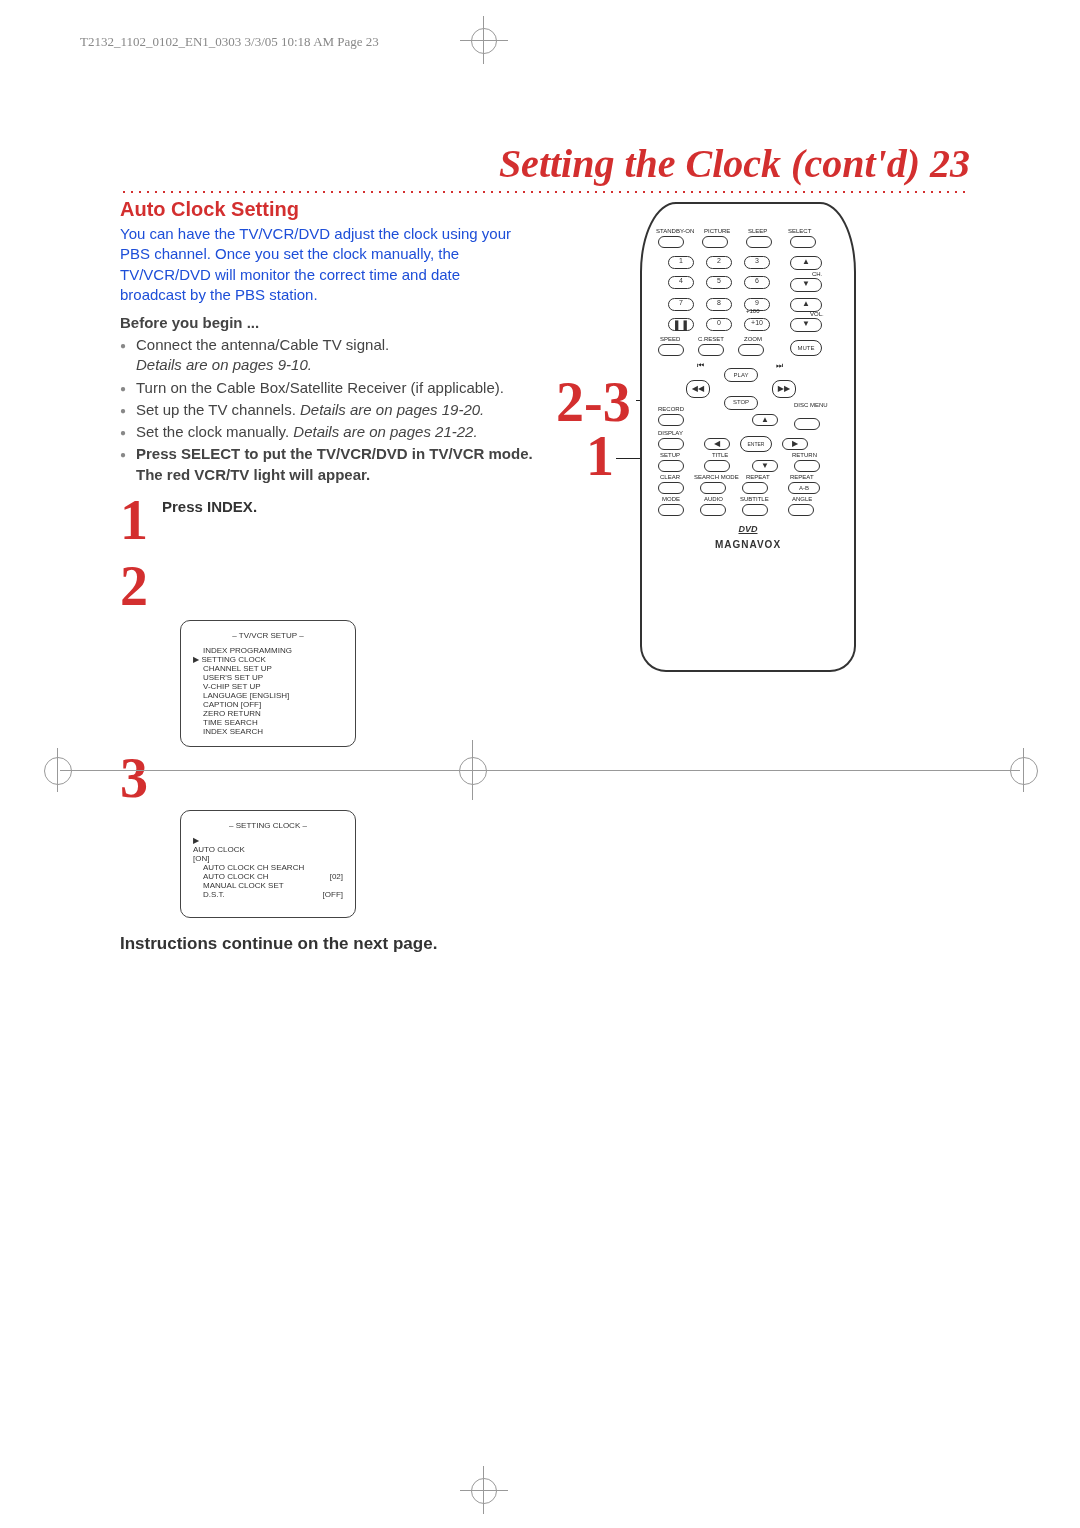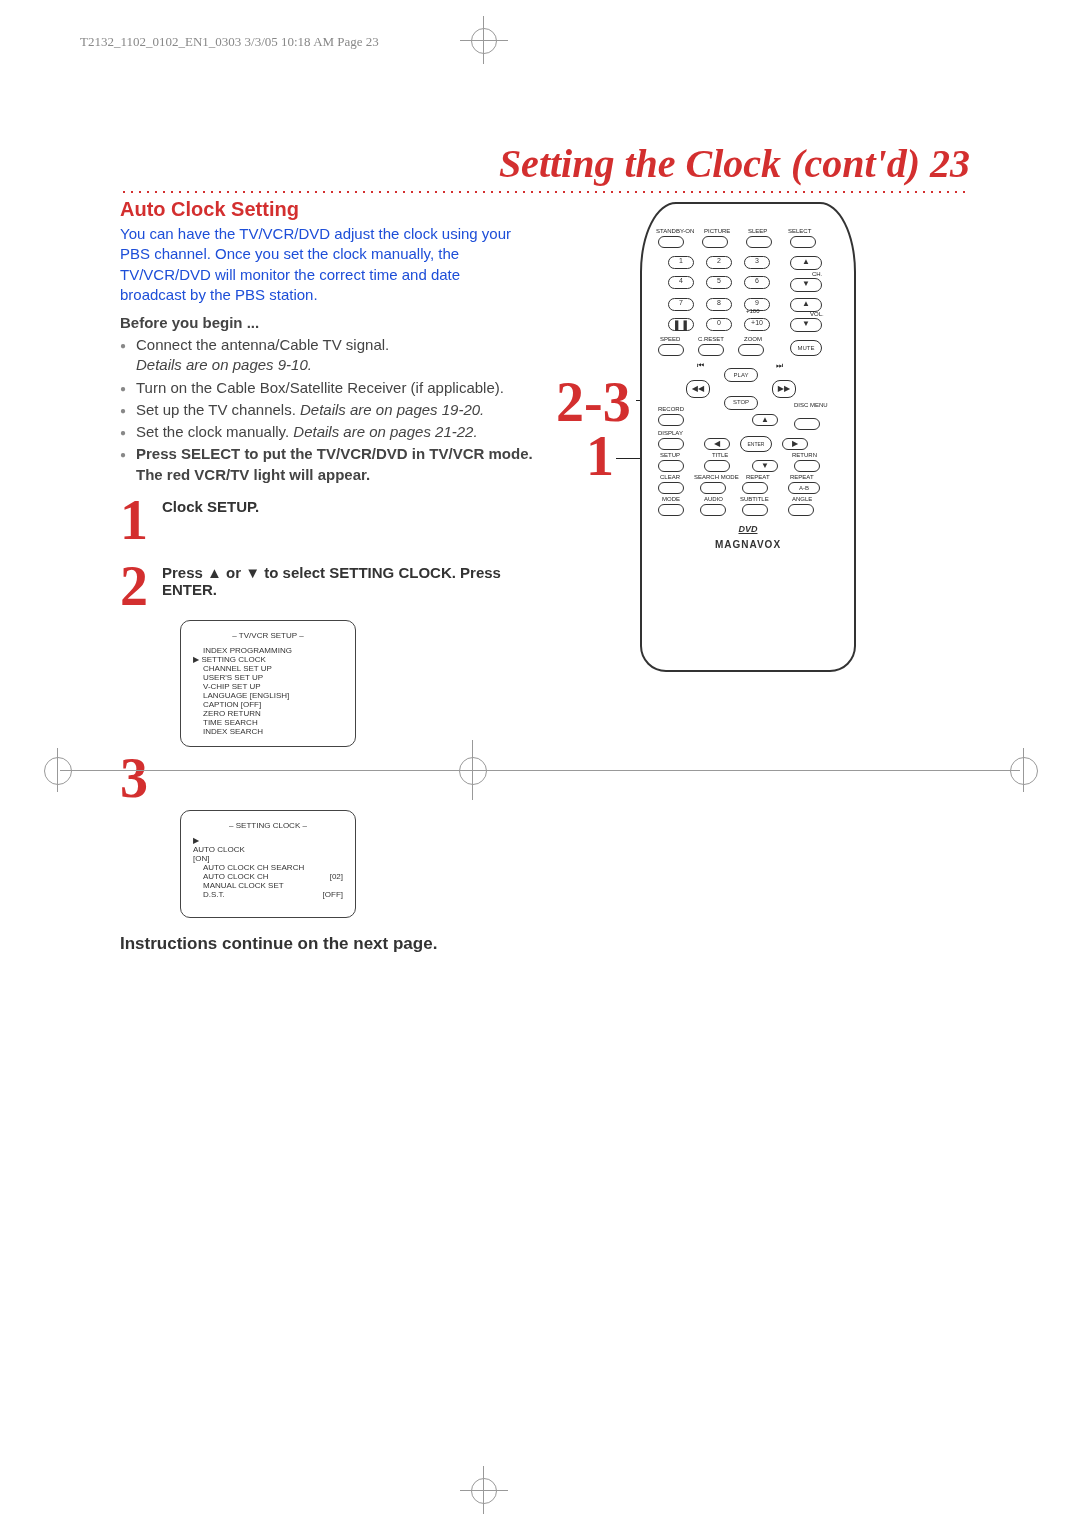--- a/index.html
+++ b/index.html
@@ -269,26 +269,25 @@
       <li>Connect the antenna/Cable TV signal. <br><em>Details are on pages 9-10.</em></li>
       <li>Turn on the Cable Box/Satellite Receiver (if applicable). </li>
       <li>Set up the TV channels. <em>Details are on pages 19-20.</em></li>
       <li>Set the clock manually. <em>Details are on pages 21-22.</em></li>
       <li><b>Press SELECT to put the TV/VCR/DVD in TV/VCR mode. The red VCR/TV light will appear.</b></li>
     </ul>
 </div>
 
 <div class="step-block" id="step1">
   <div class="step-num">1</div>
-  <div class="step-text">Clock SETUP.</div>
+  <div class="step-text">Press INDEX.</div>
 </div>
 
 <div class="step-block" id="step2">
   <div class="step-num">2</div>
-  <div class="step-text">Press ▲ or ▼ to select SETTING CLOCK. Press ENTER.</div>
 </div>
 
 <div class="osd-box" id="osd1">
   <div class="osd-title">– TV/VCR SETUP –</div>
   <div id="osd1-lines">
       <div class="osd-line" style="padding-left: 10px;">INDEX PROGRAMMING</div>
       <div class="osd-line osd-pointer">SETTING CLOCK</div>
       <div class="osd-line" style="padding-left: 10px;">CHANNEL SET UP</div>
       <div class="osd-line" style="padding-left: 10px;">USER'S SET UP</div>
       <div class="osd-line" style="padding-left: 10px;">V-CHIP SET UP</div>

